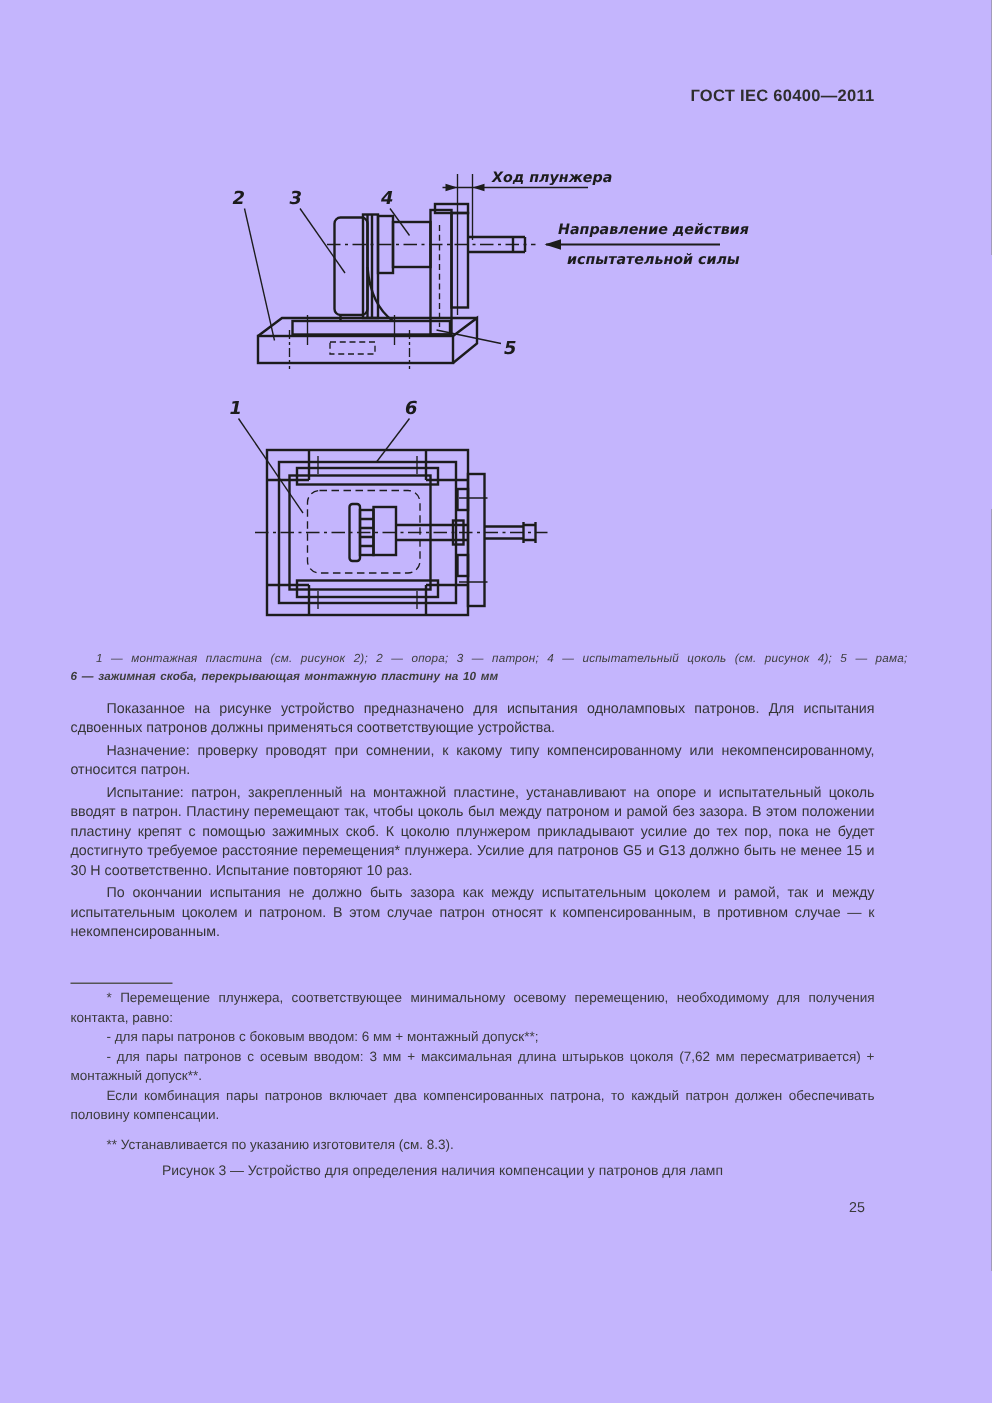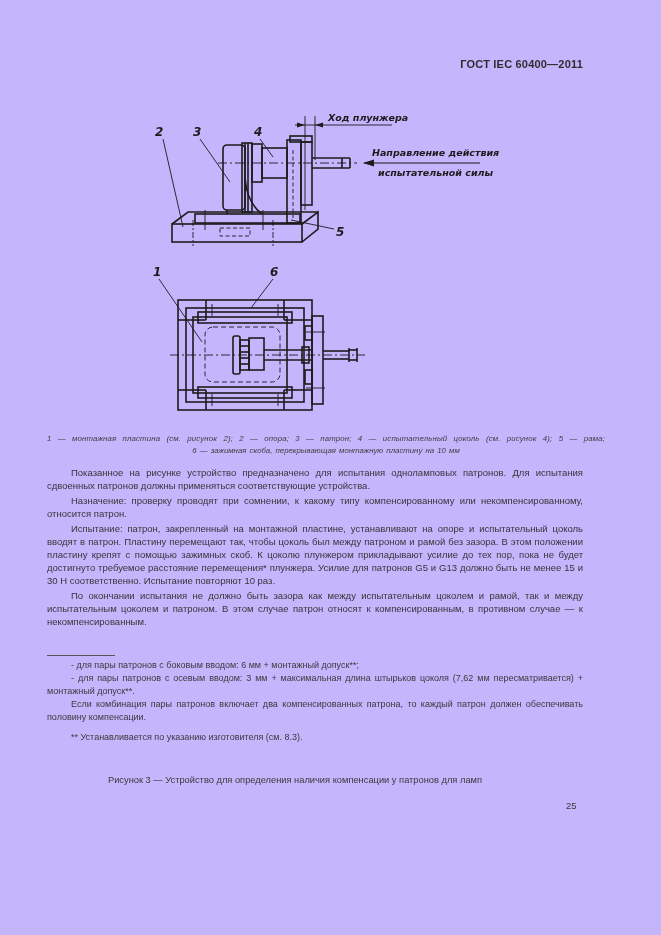--- a/index.html
+++ b/index.html
@@ -10,22 +10,22 @@
   }
   .hdr{
     position:absolute;top:58px;left:0;right:78px;text-align:right;
     font-size:11px;font-weight:bold;color:#2e2e2e;letter-spacing:.2px;
   }
   svg text{font-family:"DejaVu Sans",sans-serif;font-style:italic;font-weight:bold;fill:#1c1c1c;}
   .legend{
     position:absolute;left:47px;top:433px;width:558px;
     font-size:7.8px;color:#3d3d3d;line-height:12px;font-style:italic;
   }
-  .legend .l1{text-align:justify;text-align-last:justify;word-spacing:2.5px;letter-spacing:.15px;}
-  .legend .l2{text-align:center;word-spacing:1px;}
+  .legend .l1{text-align:justify;text-align-last:justify;word-spacing:2.5px;letter-spacing:.15px;margin-left:17px;}
+  .legend .l2{text-align:left;word-spacing:1px;font-weight:bold;}
   .body-text{
     position:absolute;left:47px;top:466px;width:536px;
     font-size:9.5px;line-height:13px;text-align:justify;color:#363636;
   }
   .body-text p{margin:0 0 2px 0;text-indent:24px;}
   .fnrule{position:absolute;left:47px;top:655px;width:68px;height:0;border-top:1px solid #555;}
   .footnotes{
     position:absolute;left:47px;top:659px;width:536px;
     font-size:9px;line-height:13px;text-align:justify;color:#3a3a3a;
   }
@@ -178,20 +178,21 @@
 
   <div class="body-text">
     <p>Показанное на рисунке устройство предназначено для испытания одноламповых патронов. Для испытания сдвоенных патронов должны применяться соответствующие устройства.</p>
     <p>Назначение: проверку проводят при сомнении, к какому типу компенсированному или некомпенсированному, относится патрон.</p>
     <p>Испытание: патрон, закрепленный на монтажной пластине, устанавливают на опоре и испытательный цоколь вводят в патрон. Пластину перемещают так, чтобы цоколь был между патроном и рамой без зазора. В этом положении пластину крепят с помощью зажимных скоб. К цоколю плунжером прикладывают усилие до тех пор, пока не будет достигнуто требуемое расстояние перемещения* плунжера. Усилие для патронов G5 и G13 должно быть не менее 15 и 30 Н соответственно. Испытание повторяют 10 раз.</p>
     <p>По окончании испытания не должно быть зазора как между испытательным цоколем и рамой, так и между испытательным цоколем и патроном. В этом случае патрон относят к компенсированным, в противном случае — к некомпенсированным.</p>
   </div>
 
   <div class="fnrule"></div>
   <div class="footnotes">
+    <p>* Перемещение плунжера, соответствующее минимальному осевому перемещению, необходимому для получения контакта, равно:</p>
     <p>- для пары патронов с боковым вводом: 6 мм + монтажный допуск**;</p>
     <p>- для пары патронов с осевым вводом: 3 мм + максимальная длина штырьков цоколя (7,62 мм пересматривается) + монтажный допуск**.</p>
     <p>Если комбинация пары патронов включает два компенсированных патрона, то каждый патрон должен обеспечивать половину компенсации.</p>
     <p class="fn-last">** Устанавливается по указанию изготовителя (см. 8.3).</p>
   </div>
 
   <div class="figcap">Рисунок 3 — Устройство для определения наличия компенсации у патронов для ламп</div>
 
   <div class="pagenum">25</div>
 

